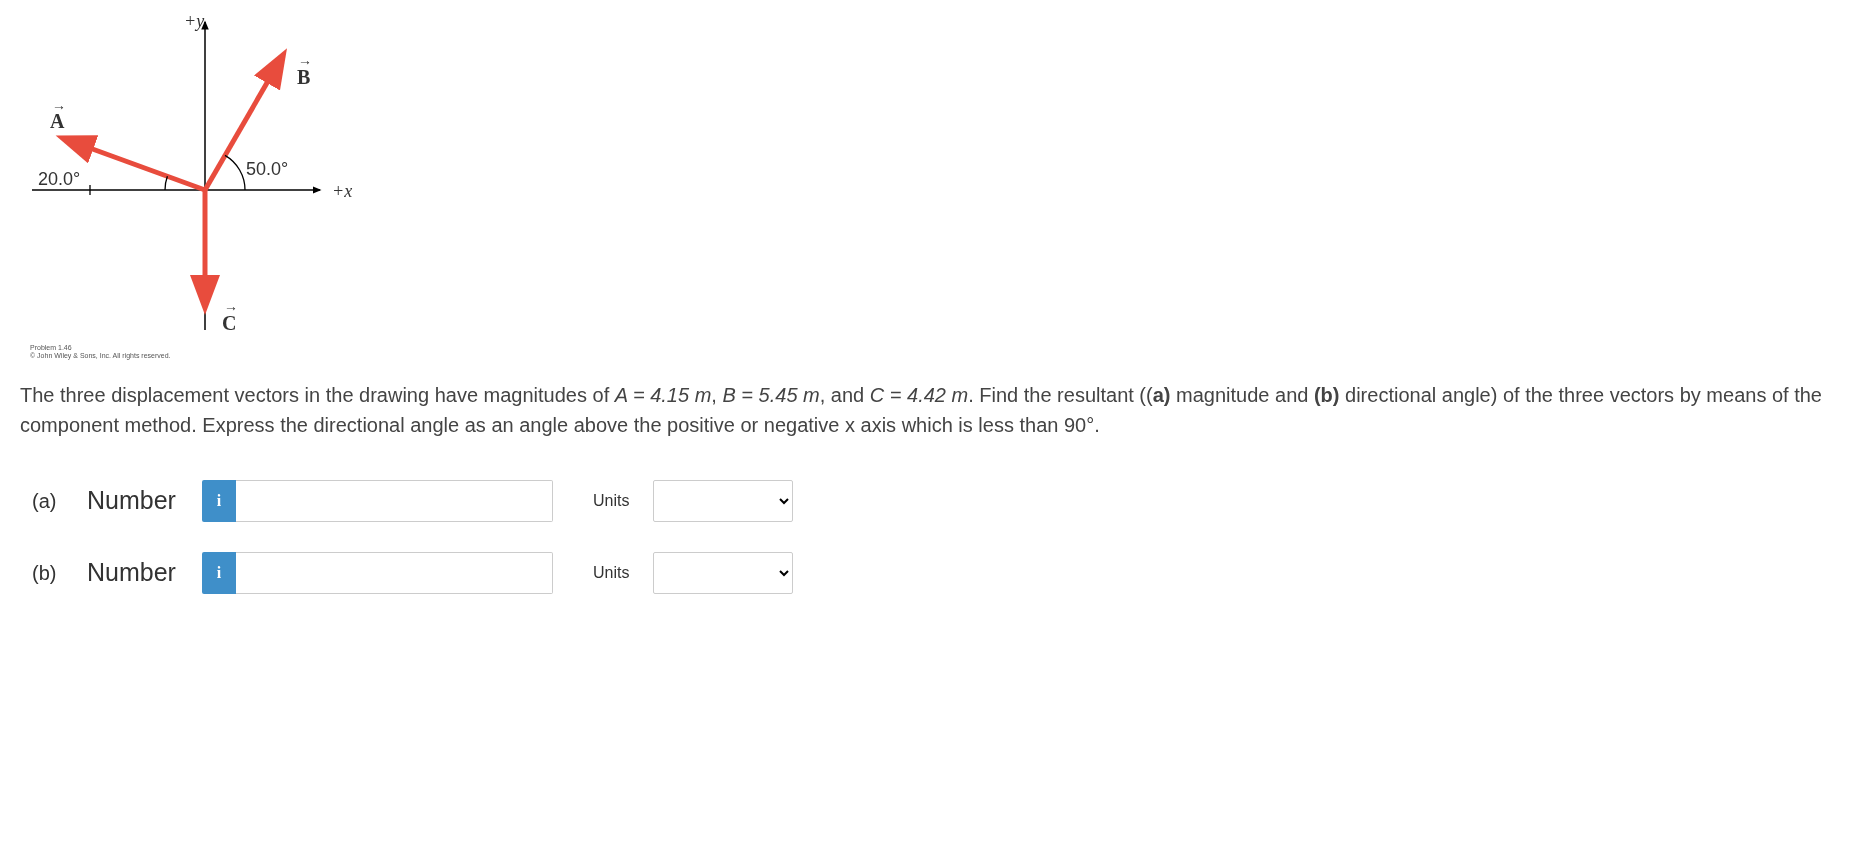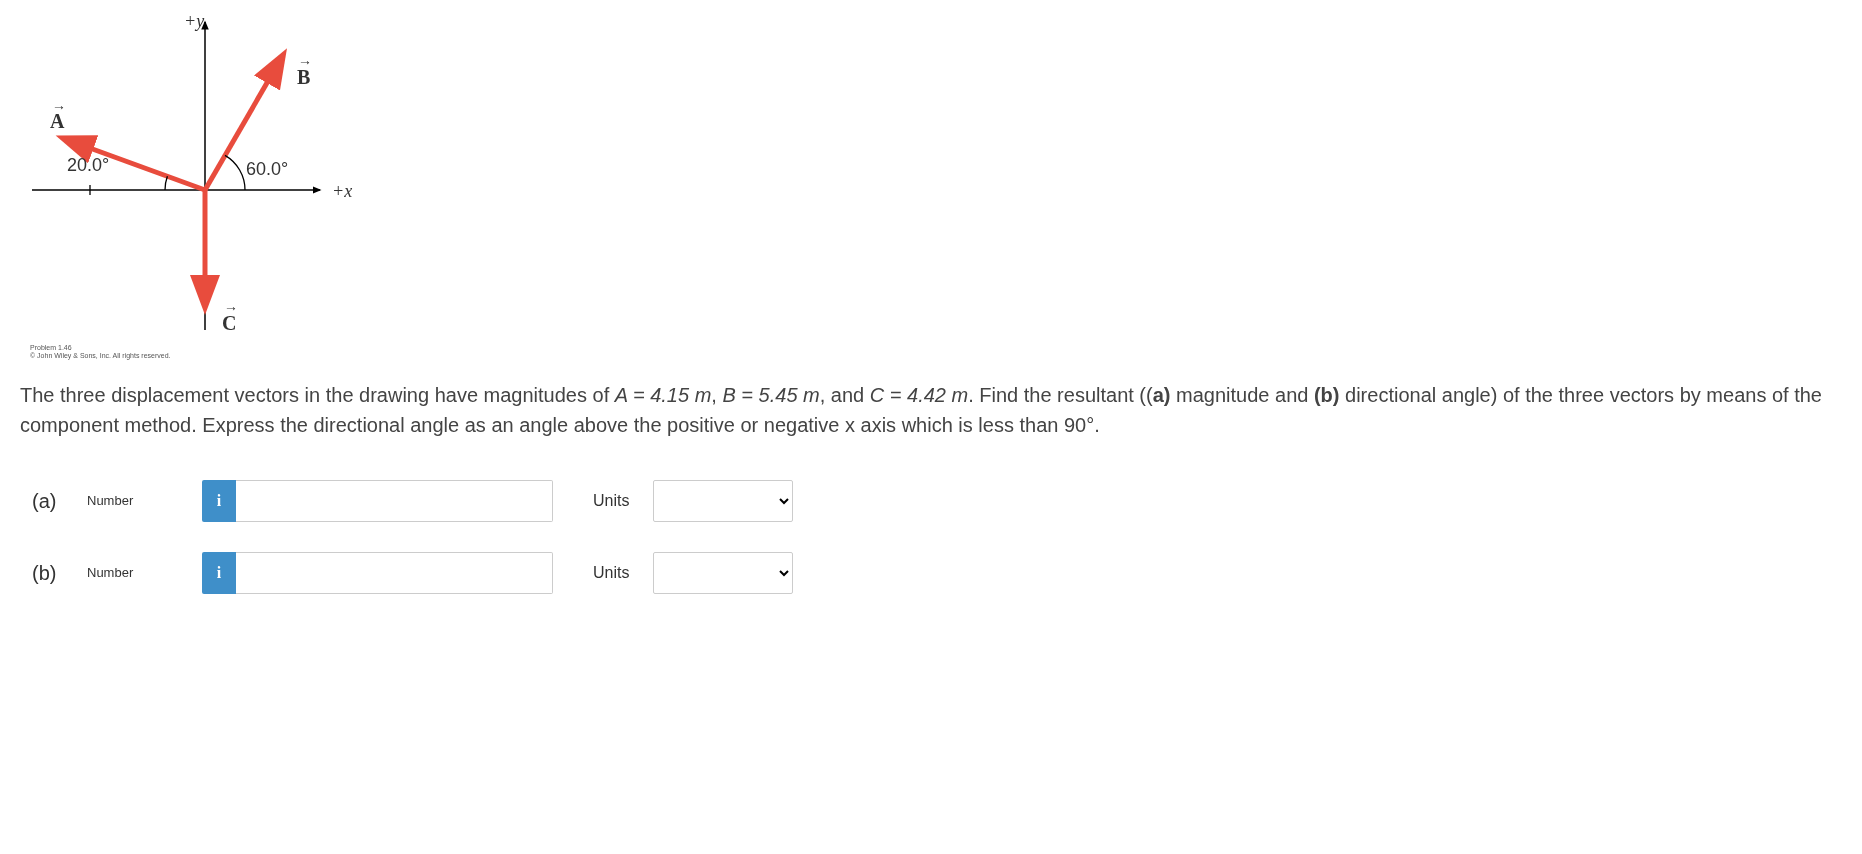--- a/index.html
+++ b/index.html
@@ -60,21 +60,21 @@
       margin-bottom: 30px;
       margin-left: 12px;
     }
     .part-label {
       width: 55px;
       font-weight: normal;
       font-size: 20px;
     }
     .number-label {
       width: 115px;
-      font-size: 13px;
+      font-size: 25px;
     }
     .info-badge {
       background: #3f8fc9;
       color: #fff;
       width: 34px;
       height: 42px;
       display: flex;
       align-items: center;
       justify-content: center;
       font-family: Georgia, serif;
@@ -146,22 +146,22 @@
 
   <span class="vector-arrow-top" style="left:32px; top:85px;">→</span>
   <span class="vector-label" style="left:30px; top:96px;">A</span>
 
   <span class="vector-arrow-top" style="left:278px; top:40px;">→</span>
   <span class="vector-label" style="left:277px; top:52px;">B</span>
 
   <span class="vector-arrow-top" style="left:204px; top:286px;">→</span>
   <span class="vector-label" style="left:202px; top:298px;">C</span>
 
-  <span class="angle-label" style="left:18px; top:142px;margin-left:29px;">20.0°</span>
-  <span class="angle-label" style="left:226px; top:146px;">60.0°</span>
+  <span class="angle-label" style="left:18px; top:156px;">20.0°</span>
+  <span class="angle-label" style="left:226px; top:146px;">50.0°</span>
 
   <div style="position:absolute; left:10px; top:334px;">
     <div class="copyright">Problem 1.46</div>
     <div class="copyright">© John Wiley &amp; Sons, Inc. All rights reserved.</div>
   </div>
 </div>
 
 <div class="problem-text">
   <span>The three displacement vectors in the drawing have magnitudes of </span><i>A = 4.15 m</i><span>, </span><i>B = 5.45 m</i><span>, and </span><i>C = 4.42 m</i><span>. Find the resultant ((</span><b>a)</b><span> magnitude and </span><b>(b)</b><span> directional angle) of the three vectors by means of the component method. Express the directional angle as an angle above the positive or negative x axis which is less than 90°.</span>
 </div>

